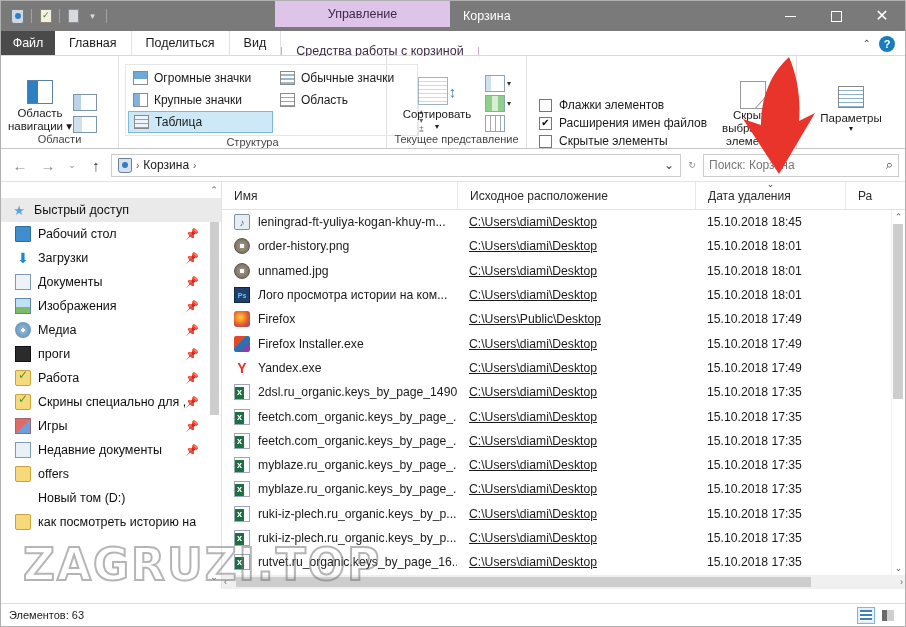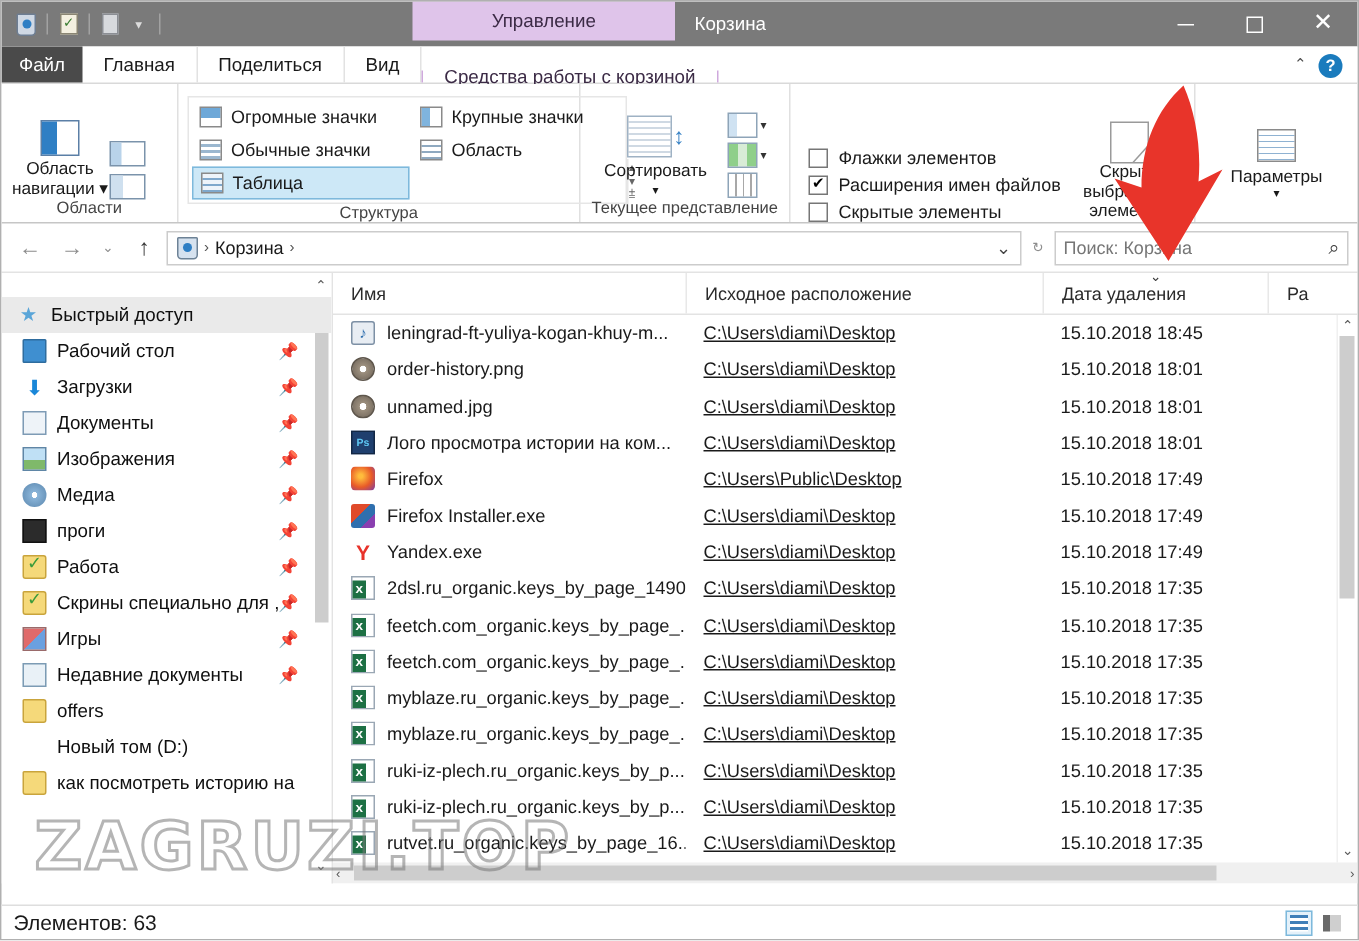--- a/index.html
+++ b/index.html
@@ -354,21 +354,21 @@
     display: flex; align-items: center; justify-content: space-between;
     font-size: 9px; color: #5a5a5a; padding: 0 2px;
   }
   .hs-thumb { position: absolute; left: 14px; top: 2px; width: 575px; height: 10px; background: #cdcdcd; }
 
   
   .statusbar {
     position: absolute; left: 0; right: 0; bottom: 0; height: 23px;
     background: #ffffff; border-top: 1px solid #dedede;
     display: flex; align-items: center; padding: 0 8px;
-    font-size: 14px; color: #1a1a1a;
+    font-size: 11px; color: #1a1a1a;
   }
   .status-right { margin-left: auto; display: flex; align-items: center; gap: 4px; }
   .vbtn { width: 18px; height: 17px; border: 1px solid transparent; display:flex;align-items:center;justify-content:center; }
   .vbtn.sel { border-color: #7eb9dc; background: #e4f1fa; }
   .vb-ico-details { width: 12px; height: 11px; background: repeating-linear-gradient(#3f7fb8,#3f7fb8 2px,#fff 2px,#fff 4px); }
   .vb-ico-tiles { width: 12px; height: 11px; background: linear-gradient(90deg,#6a6a6a 40%, #cfcfcf 40%); }
 
   
   .arrow { position: absolute; left: 726px; top: 52px; width: 90px; height: 125px; pointer-events: none; }
   .watermark {
@@ -455,26 +455,26 @@
     </div>
 
     <div class="rgroup" style="width:268px">
       <div class="rgroup-body" style="padding-top:6px">
         <div class="viewgal">
           <div class="viewitem">
               <span class="vi-ico a"></span>
               <span>Огромные значки</span>
             </div>
           <div class="viewitem">
+              <span class="vi-ico c"></span>
+              <span>Обычные значки</span>
+            </div>
+          <div class="viewitem">
               <span class="vi-ico b"></span>
               <span>Крупные значки</span>
-            </div>
-          <div class="viewitem">
-              <span class="vi-ico c"></span>
-              <span>Обычные значки</span>
             </div>
           <div class="viewitem">
               <span class="vi-ico e"></span>
               <span>Область</span>
             </div>
           <div class="viewitem sel">
               <span class="vi-ico f"></span>
               <span>Таблица</span>
             </div>
         </div>

